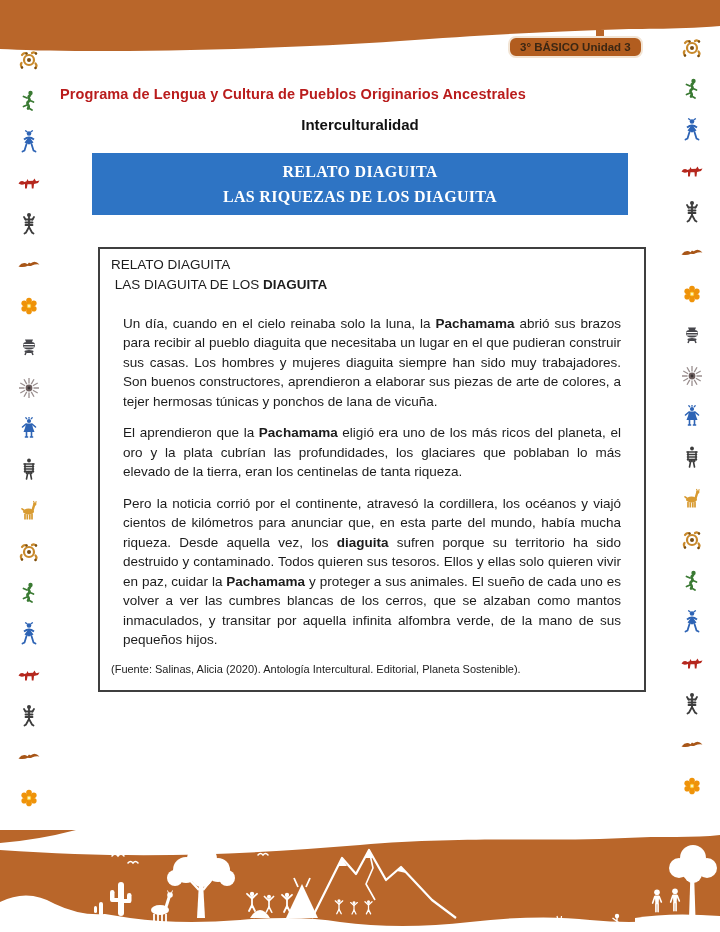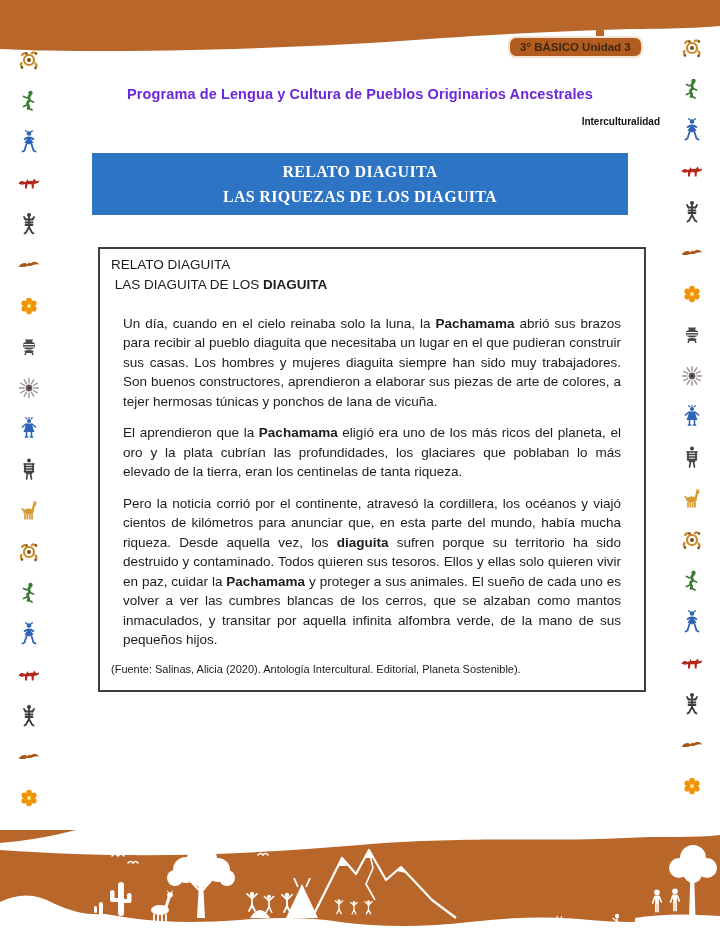--- a/index.html
+++ b/index.html
@@ -16,26 +16,26 @@
     padding:3px 10px;font-size:11.5px;font-weight:bold;color:#3c2713;
     white-space:nowrap;
   }
   
   .icon-col{position:absolute;display:flex;flex-direction:column;gap:17px;align-items:center;}
   .icon-col.left{left:17px;top:48px;}
   .icon-col.right{right:16px;top:36px;}
   .petro{width:24px;height:24px;line-height:0;}
   
   .program-line{
-    position:absolute;top:86px;left:60px;width:600px;text-align:center;
-    font-size:14.5px;font-weight:bold;color:#6d28d9;letter-spacing:.1px;
+    position:absolute;top:86px;left:60px;width:600px;text-align:left;
+    font-size:14.5px;font-weight:bold;color:#b91c1c;letter-spacing:.1px;
   }
   .subtitle-line{
-    position:absolute;top:116px;left:60px;width:600px;text-align:right;
-    font-size:10px;font-weight:bold;color:#111;
+    position:absolute;top:116px;left:60px;width:600px;text-align:center;
+    font-size:15px;font-weight:bold;color:#111;
   }
   
   .banner{
     position:absolute;left:92px;top:153px;width:536px;height:62px;
     background:#2e74c4;color:#fff;display:flex;flex-direction:column;
     justify-content:center;gap:7px;text-align:center;
     font-family:"Liberation Serif",serif;font-weight:bold;font-size:16px;
     letter-spacing:.3px;
   }
   

